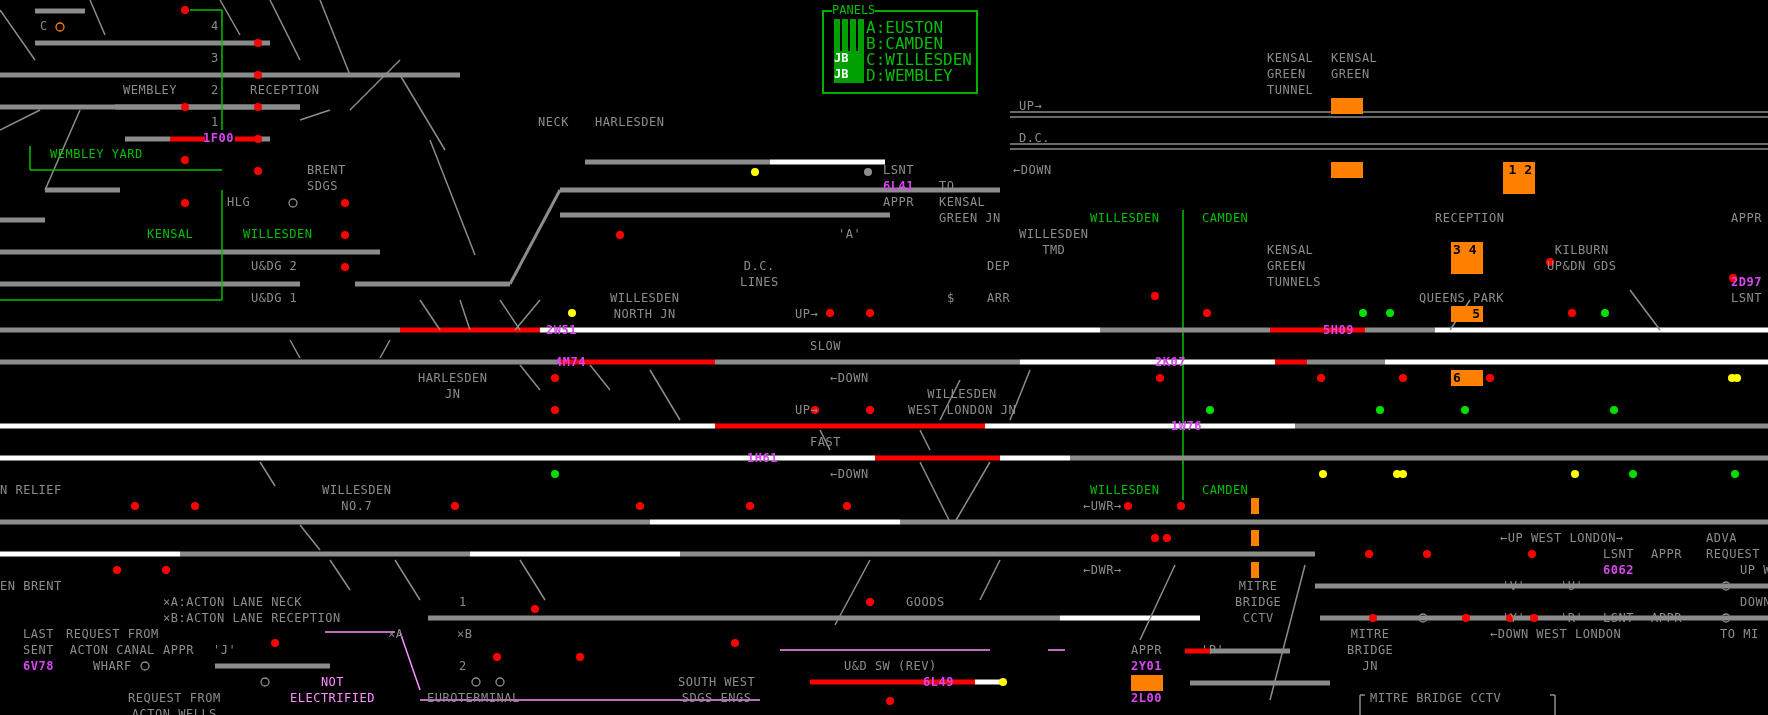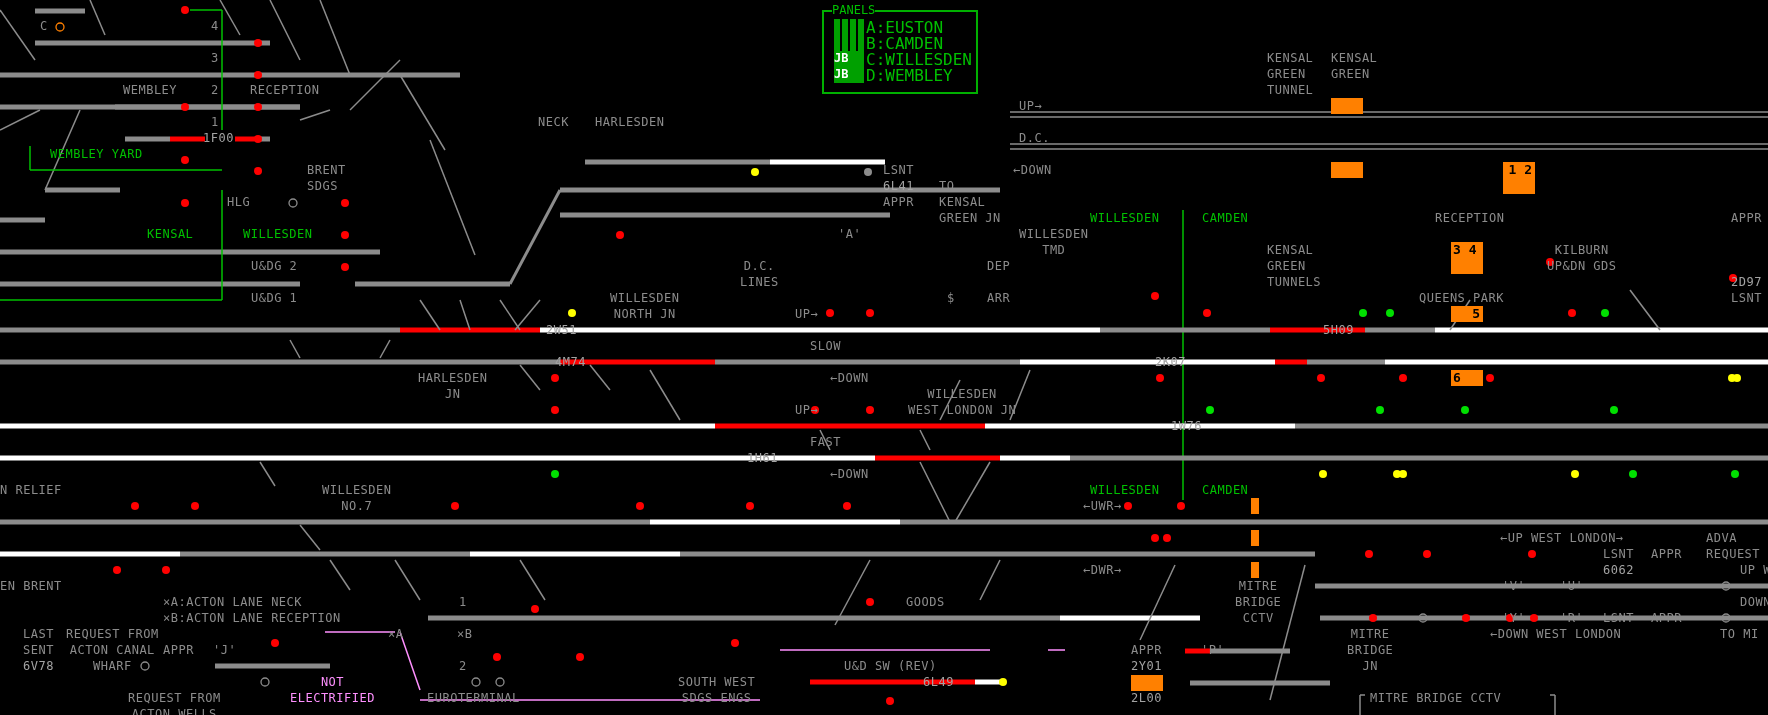--- a/index.html
+++ b/index.html
@@ -1,20 +1,20 @@
 <!DOCTYPE html>
 <html><head>
 <meta charset="utf-8">
 <style>
   html,body{margin:0;padding:0;background:#000;}
   body{width:1768px;height:715px;overflow:hidden;position:relative;font-family:"DejaVu Sans Mono","Liberation Mono",monospace;}
   #panel{position:absolute;left:0;top:0;width:1768px;height:507px;}
   .lbl{position:absolute;font-family:"DejaVu Sans Mono","Liberation Mono",monospace;font-size:12px;line-height:16px;color:#8c8c8c;white-space:pre;letter-spacing:0.5px;}
   .grn{color:#00c000;}
-  .cyan{color:#a3a3a3;font-weight:normal;}
+  .cyan{color:#d946ef;font-weight:bold;}
   .pink{color:#ff90ff;}
   .c{text-align:center;}
   .legend{position:absolute;left:822px;top:10px;width:152px;height:80px;border:2px solid #00b000;}
   .legend .ttl{position:absolute;left:8px;top:-9px;background:#000;color:#00c000;font-size:12px;line-height:14px;}
   .legend .row{position:absolute;left:10px;height:16px;display:flex;align-items:center;}
   .legend .sw{width:30px;height:16px;background:#00a000;display:flex;color:#fff;font-size:12px;font-weight:bold;}
   .legend .sw.bars{background:repeating-linear-gradient(90deg,#00a000 0 6px,#000 6px 8px);}
   .legend .name{color:#00c000;font-size:16px;margin-left:2px;}
   .orange{position:absolute;background:#ff8000;color:#000;font-size:13px;font-weight:bold;line-height:16px;text-align:right;padding-right:3px;box-sizing:border-box;}
 </style>

